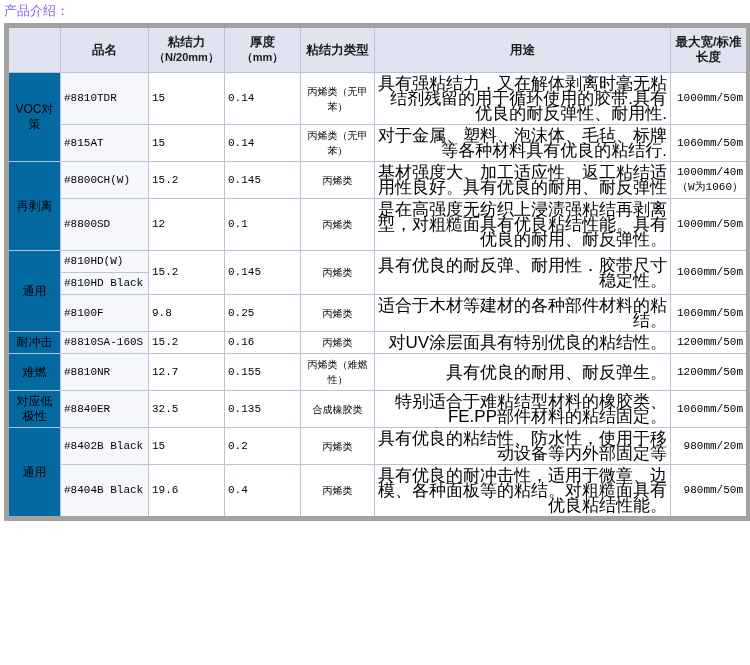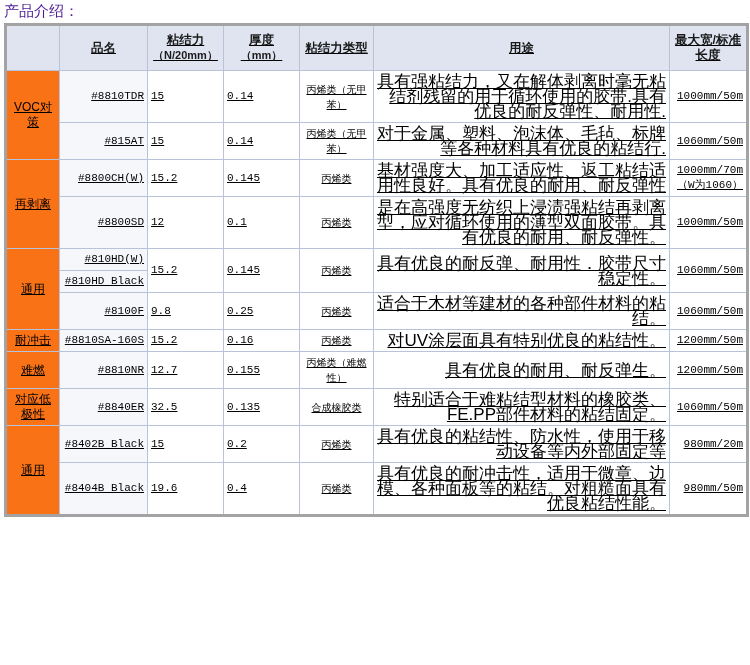--- a/index.html
+++ b/index.html
@@ -15,32 +15,31 @@
     color: #000000;
     overflow: hidden;
   }
   .page {
     position: relative;
     width: 750px;
     height: 665px;
     box-sizing: border-box;
   }
   .intro {
-    font-size: 15px;
-    color: #4c1d95;
+    font-size: 13px;
+    color: #8b5cf6;
     padding: 3px 6px 4px 4px;
     line-height: 16px;
   }
   table.product-table {
     border-collapse: collapse;
     table-layout: fixed;
     width: 734px;
     margin-left: 4px;
-    border: 3px solid #a3a3a3;
-    text-decoration: underline;
+    border: 5px solid #a3a3a3;
   }
   table.product-table th,
   table.product-table td {
     border: 1px solid #b8c3d9;
     padding: 3px 3px;
     vertical-align: middle;
     line-height: 15px;
   }
   thead th {
     background: #dfe4f0;
@@ -48,28 +47,28 @@
     font-weight: bold;
     font-size: 12.5px;
     text-align: center;
     height: 38px;
   }
   thead th .sub {
     font-size: 11px;
     font-weight: bold;
   }
   td.cat {
-    background: #f97316;
+    background: #0369a1;
     text-align: center;
     font-size: 12px;
     color: #000;
   }
   td.name {
     background: #f5f7fb;
-    text-align: right;
+    text-align: left;
     font-size: 11px;
     font-family: "Liberation Mono", monospace;
     color: #000;
   }
   td.num {
     text-align: left;
     font-size: 11px;
     font-family: "Liberation Mono", monospace;
   }
   td.type {
@@ -150,29 +149,29 @@
         <td class="size">1060mm/50m</td>
       </tr>
 
       <tr>
         <td class="cat" rowspan="2">再剥离</td>
         <td class="name">#8800CH(W)</td>
         <td class="num">15.2</td>
         <td class="num">0.145</td>
         <td class="type">丙烯类</td>
         <td class="use">基材强度大、加工适应性、返工粘结适用性良好。具有优良的耐用、耐反弹性</td>
-        <td class="size">1000mm/70m（W为1060）</td>
+        <td class="size">1000mm/40m（W为1060）</td>
       </tr>
 
       <tr>
         <td class="name">#8800SD</td>
         <td class="num">12</td>
         <td class="num">0.1</td>
         <td class="type">丙烯类</td>
-        <td class="use">是在高强度无纺织上浸渍强粘结再剥离型，应对循环使用的薄型双面胶带。具有优良的耐用、耐反弹性。</td>
+        <td class="use">是在高强度无纺织上浸渍强粘结再剥离型，对粗糙面具有优良粘结性能。具有优良的耐用、耐反弹性。</td>
         <td class="size">1000mm/50m</td>
       </tr>
 
       <tr>
         <td class="cat" rowspan="3">通用</td>
         <td class="name">#810HD(W)</td>
         <td class="num" rowspan="2">15.2</td>
         <td class="num" rowspan="2">0.145</td>
         <td class="type" rowspan="2">丙烯类</td>
         <td class="use" rowspan="2">具有优良的耐反弹、耐用性．胶带尺寸稳定性。</td>

